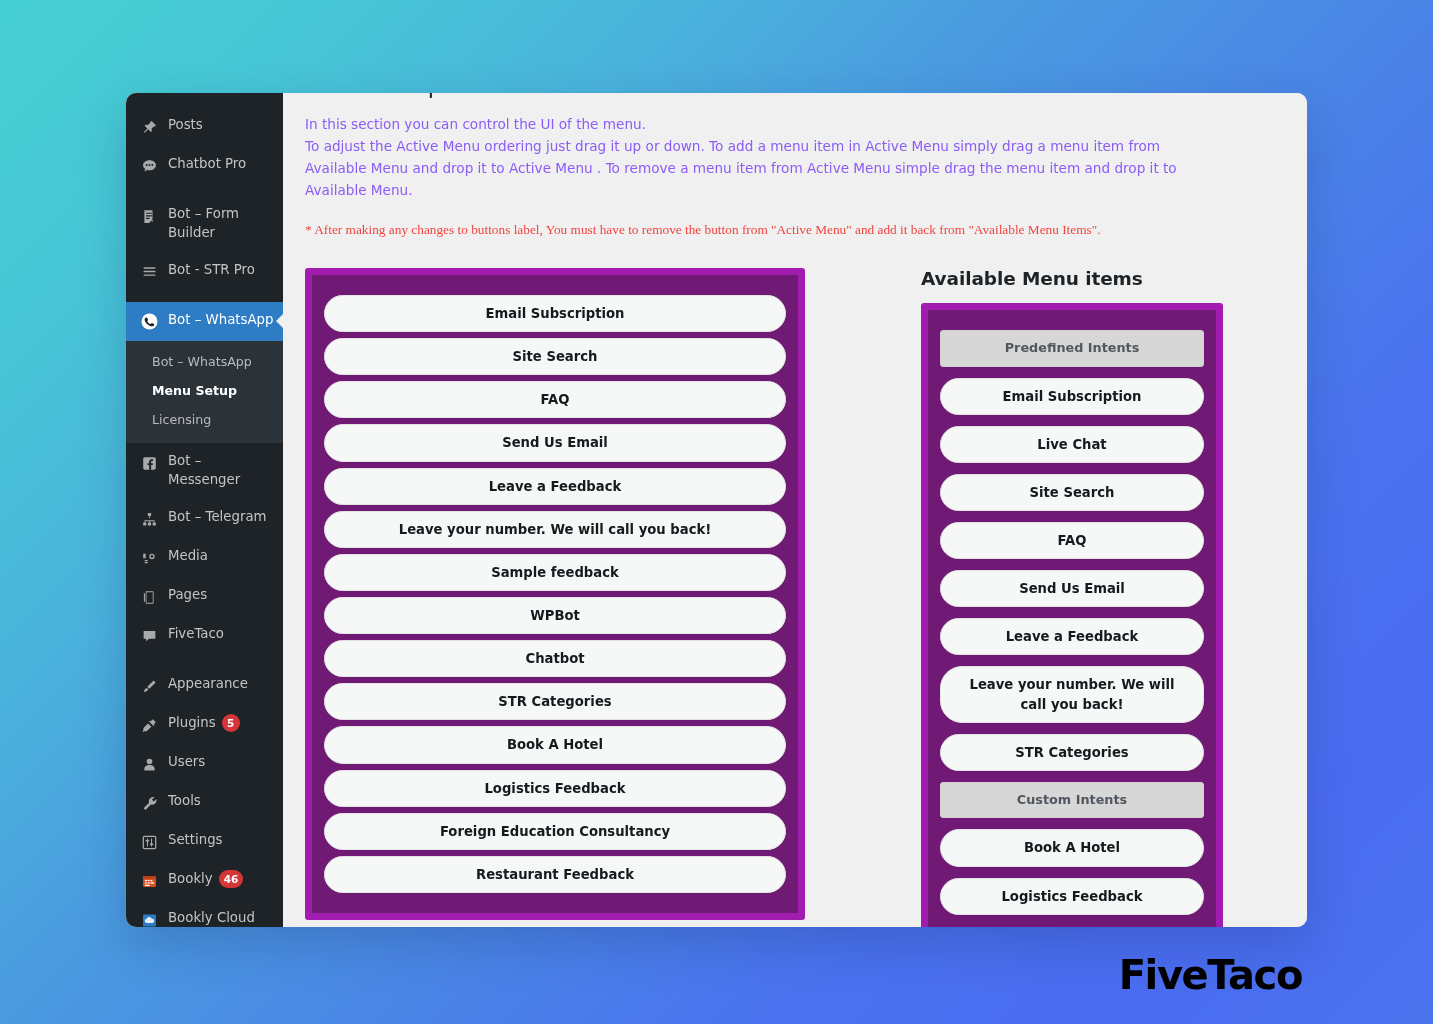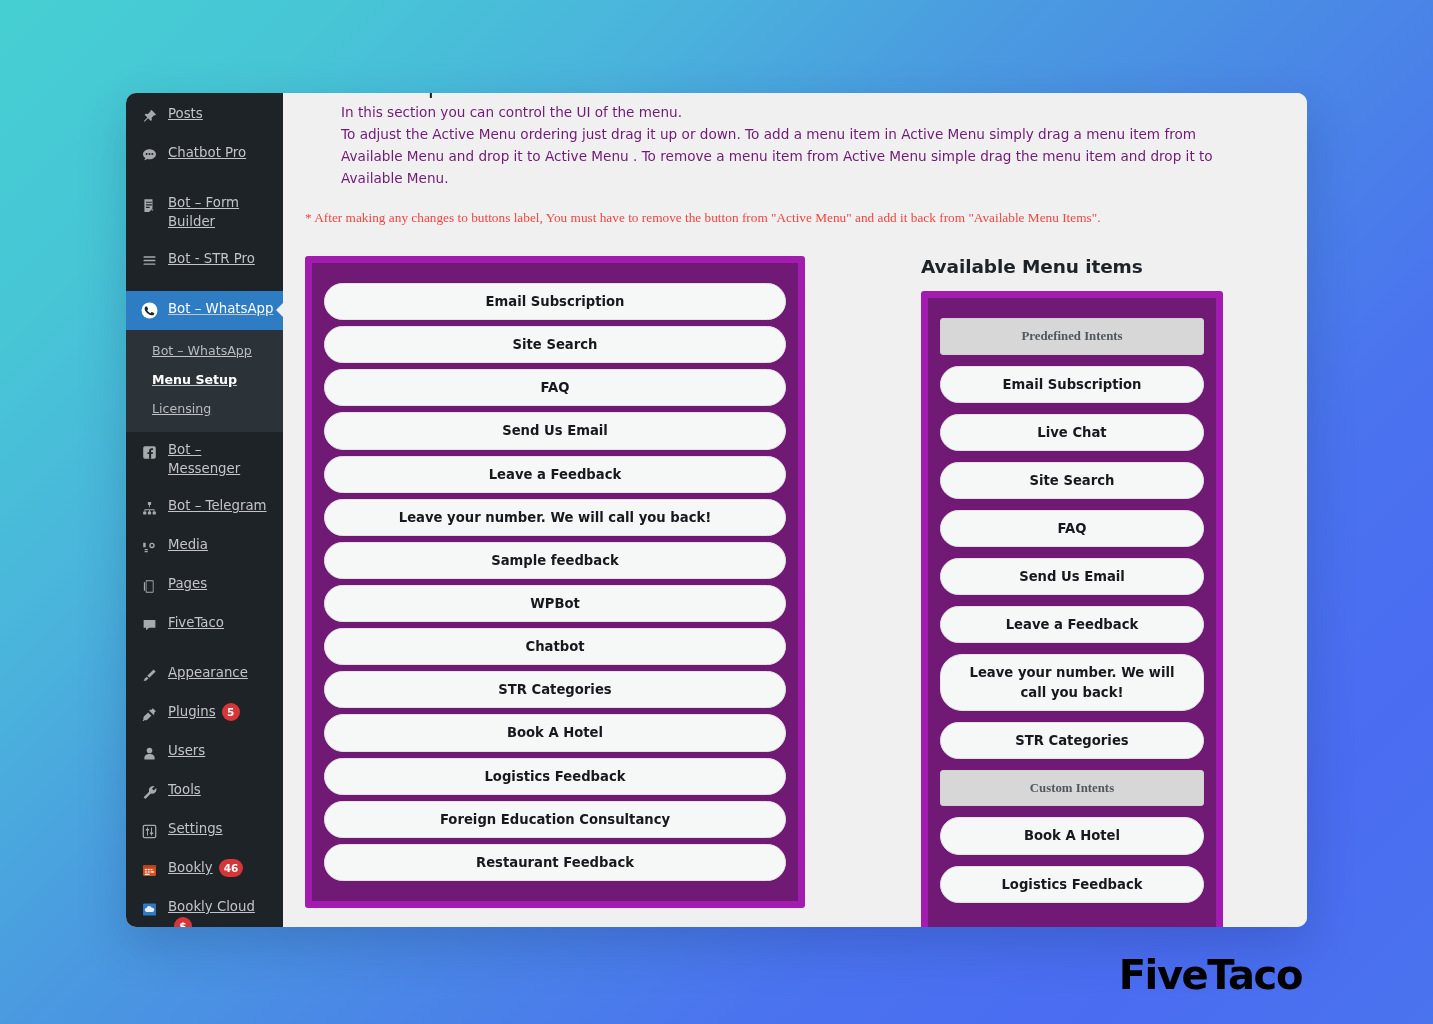--- a/index.html
+++ b/index.html
@@ -38,24 +38,23 @@
     display: flex;
     box-shadow: 0 18px 48px rgba(20, 40, 90, 0.22);
   }
 
   
   #sidebar {
     width: 157px;
     flex: 0 0 157px;
     background: #1d2327;
     color: #c3c4c7;
-    padding-top: 3px;
+    padding-top: 14px;
     position: relative;
     height: 100%;
-    text-decoration: underline;
   }
 
   .menu-item {
     display: flex;
     align-items: flex-start;
     gap: 9px;
     padding: 9px 8px 9px 13px;
     font-size: 13.3px;
     line-height: 1.42;
     color: #c3c4c7;
@@ -143,26 +142,25 @@
     position: absolute;
     top: -21px;
     left: 22px;
     font-size: 23px;
     font-weight: 400;
     color: #1d2327;
     white-space: nowrap;
   }
 
   #intro {
-    padding-top: 8px;
+    padding-top: 20px;
     font-size: 13.6px;
     line-height: 1.62;
-    color: #701a75;
+    color: #8b5cf6;
     max-width: 900px;
-    margin-left: 36px;
   }
   #intro p { margin-bottom: 0; }
 
   #warning {
     margin-top: 19px;
     font-size: 13.3px;
     color: #f2453d;
     line-height: 1.5;
     font-family: Liberation Serif, serif;
   }
@@ -213,21 +211,20 @@
     background: #d7d7d7;
     border: 1px solid #d0d0d0;
     border-radius: 3px;
     color: #50575e;
     font-weight: 700;
     font-size: 12.8px;
     cursor: default;
     padding: 8px 14px;
     margin-bottom: 9px;
     box-shadow: none;
-    font-family: Liberation Serif, serif;
   }
 
   .col-right .pill { margin-bottom: 11px; }
   .col-left  .pill { margin-bottom: 6px; }
 
   
   #watermark {
     position: absolute;
     right: 131px;
     bottom: 26px;

